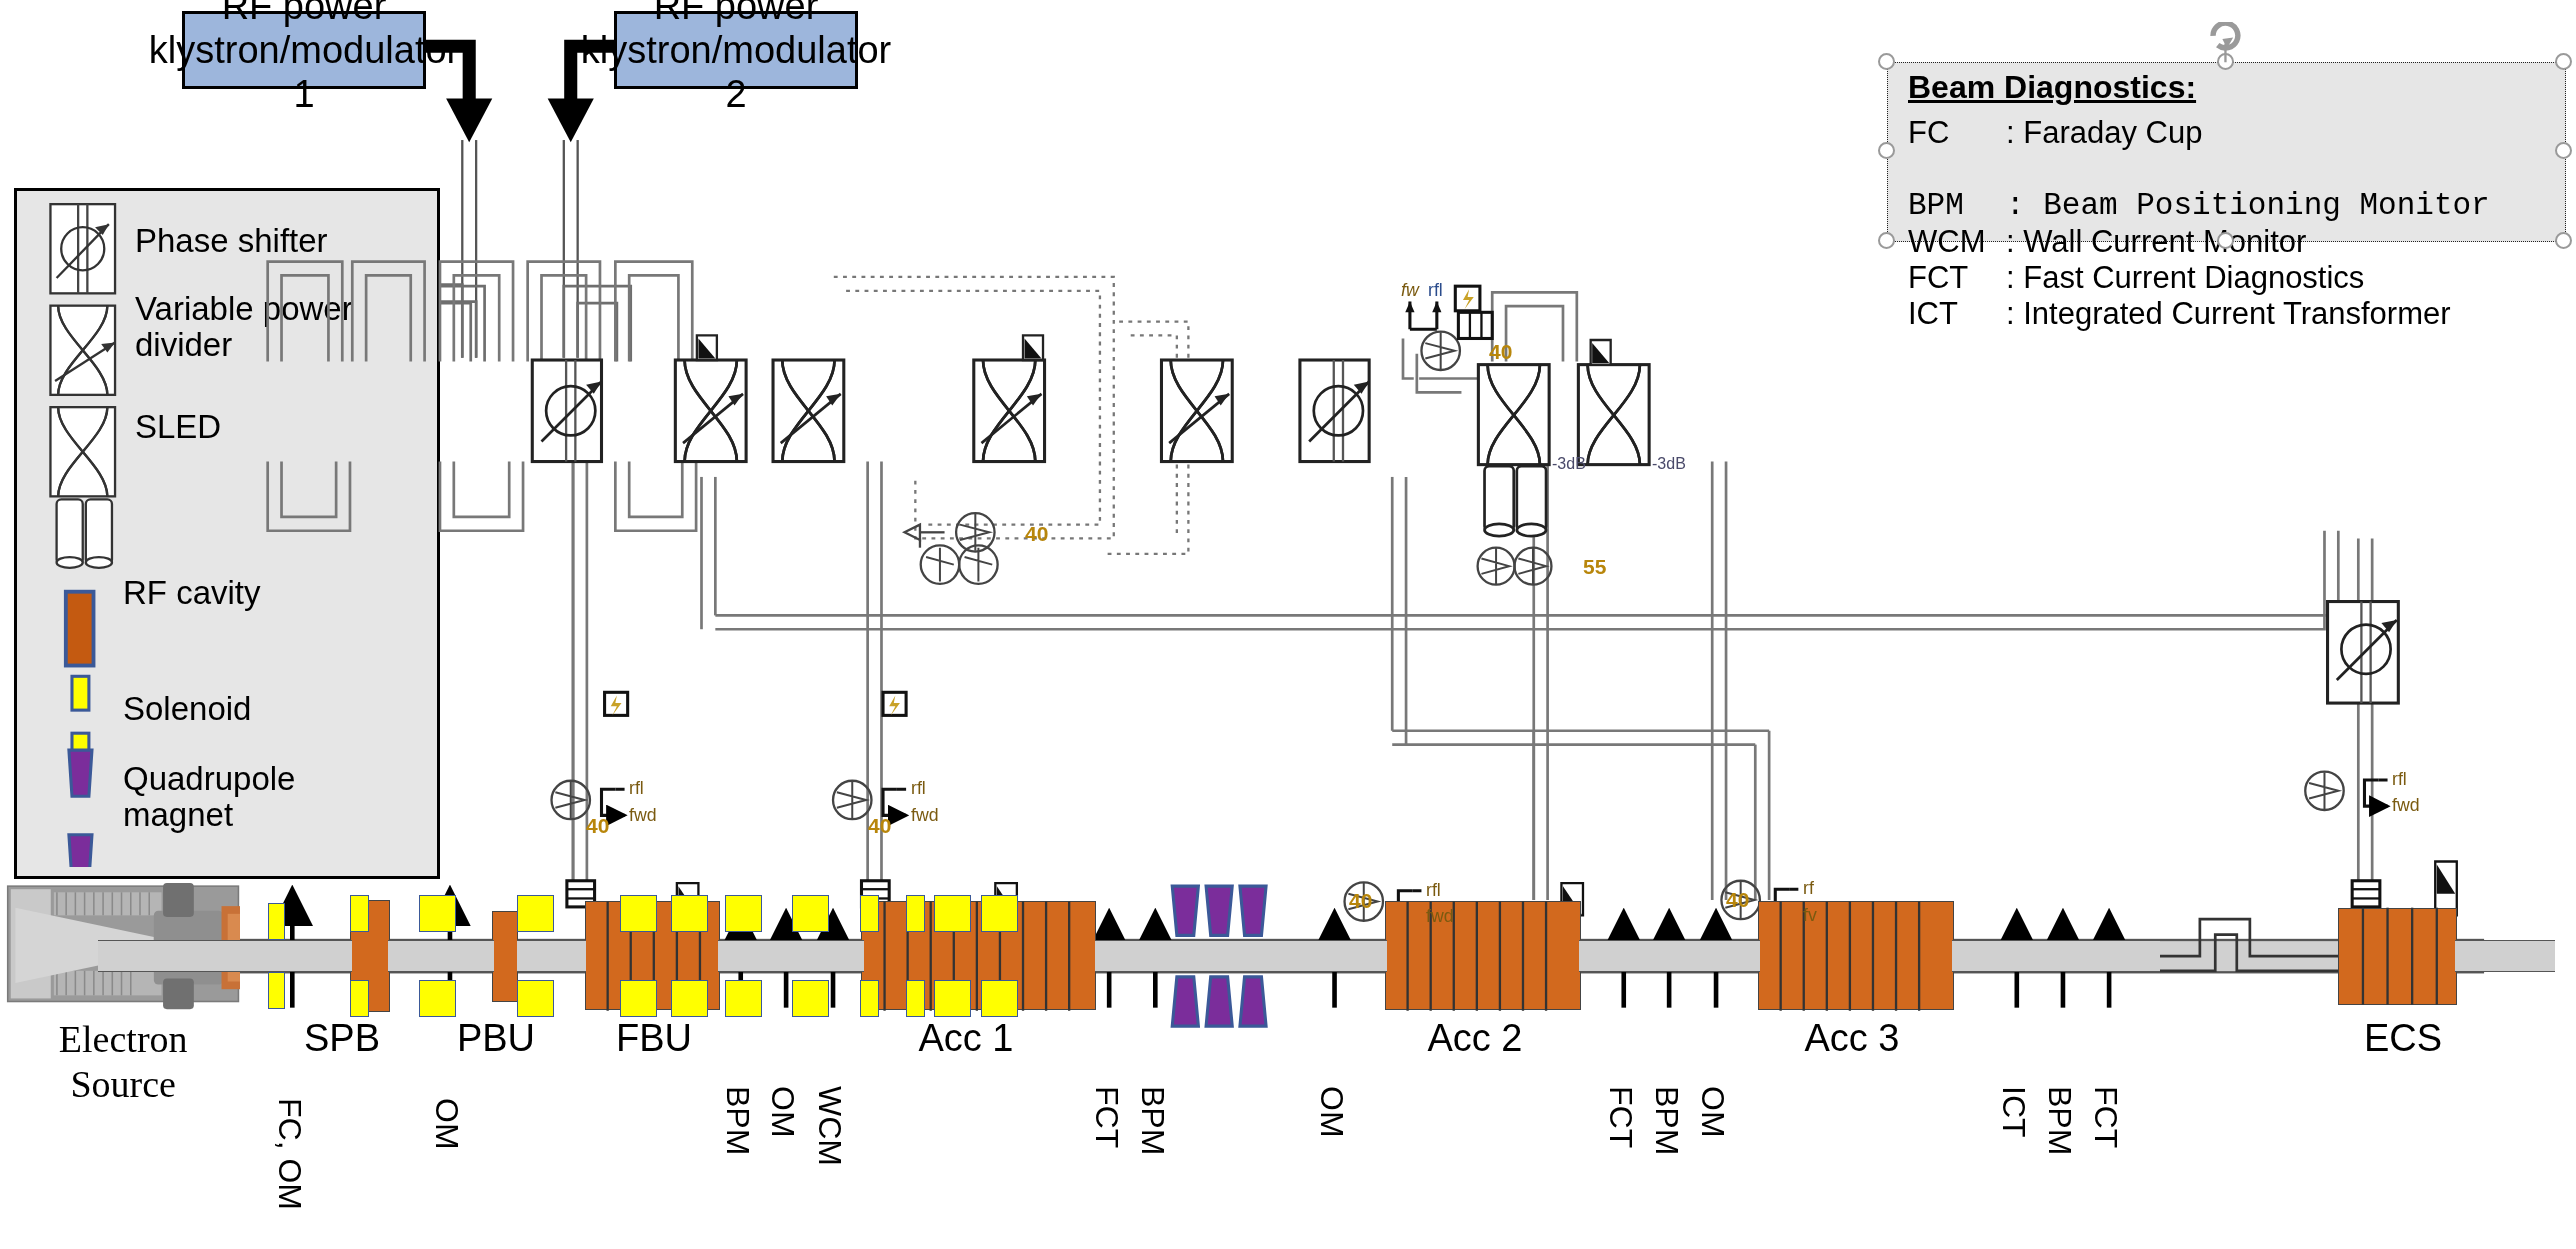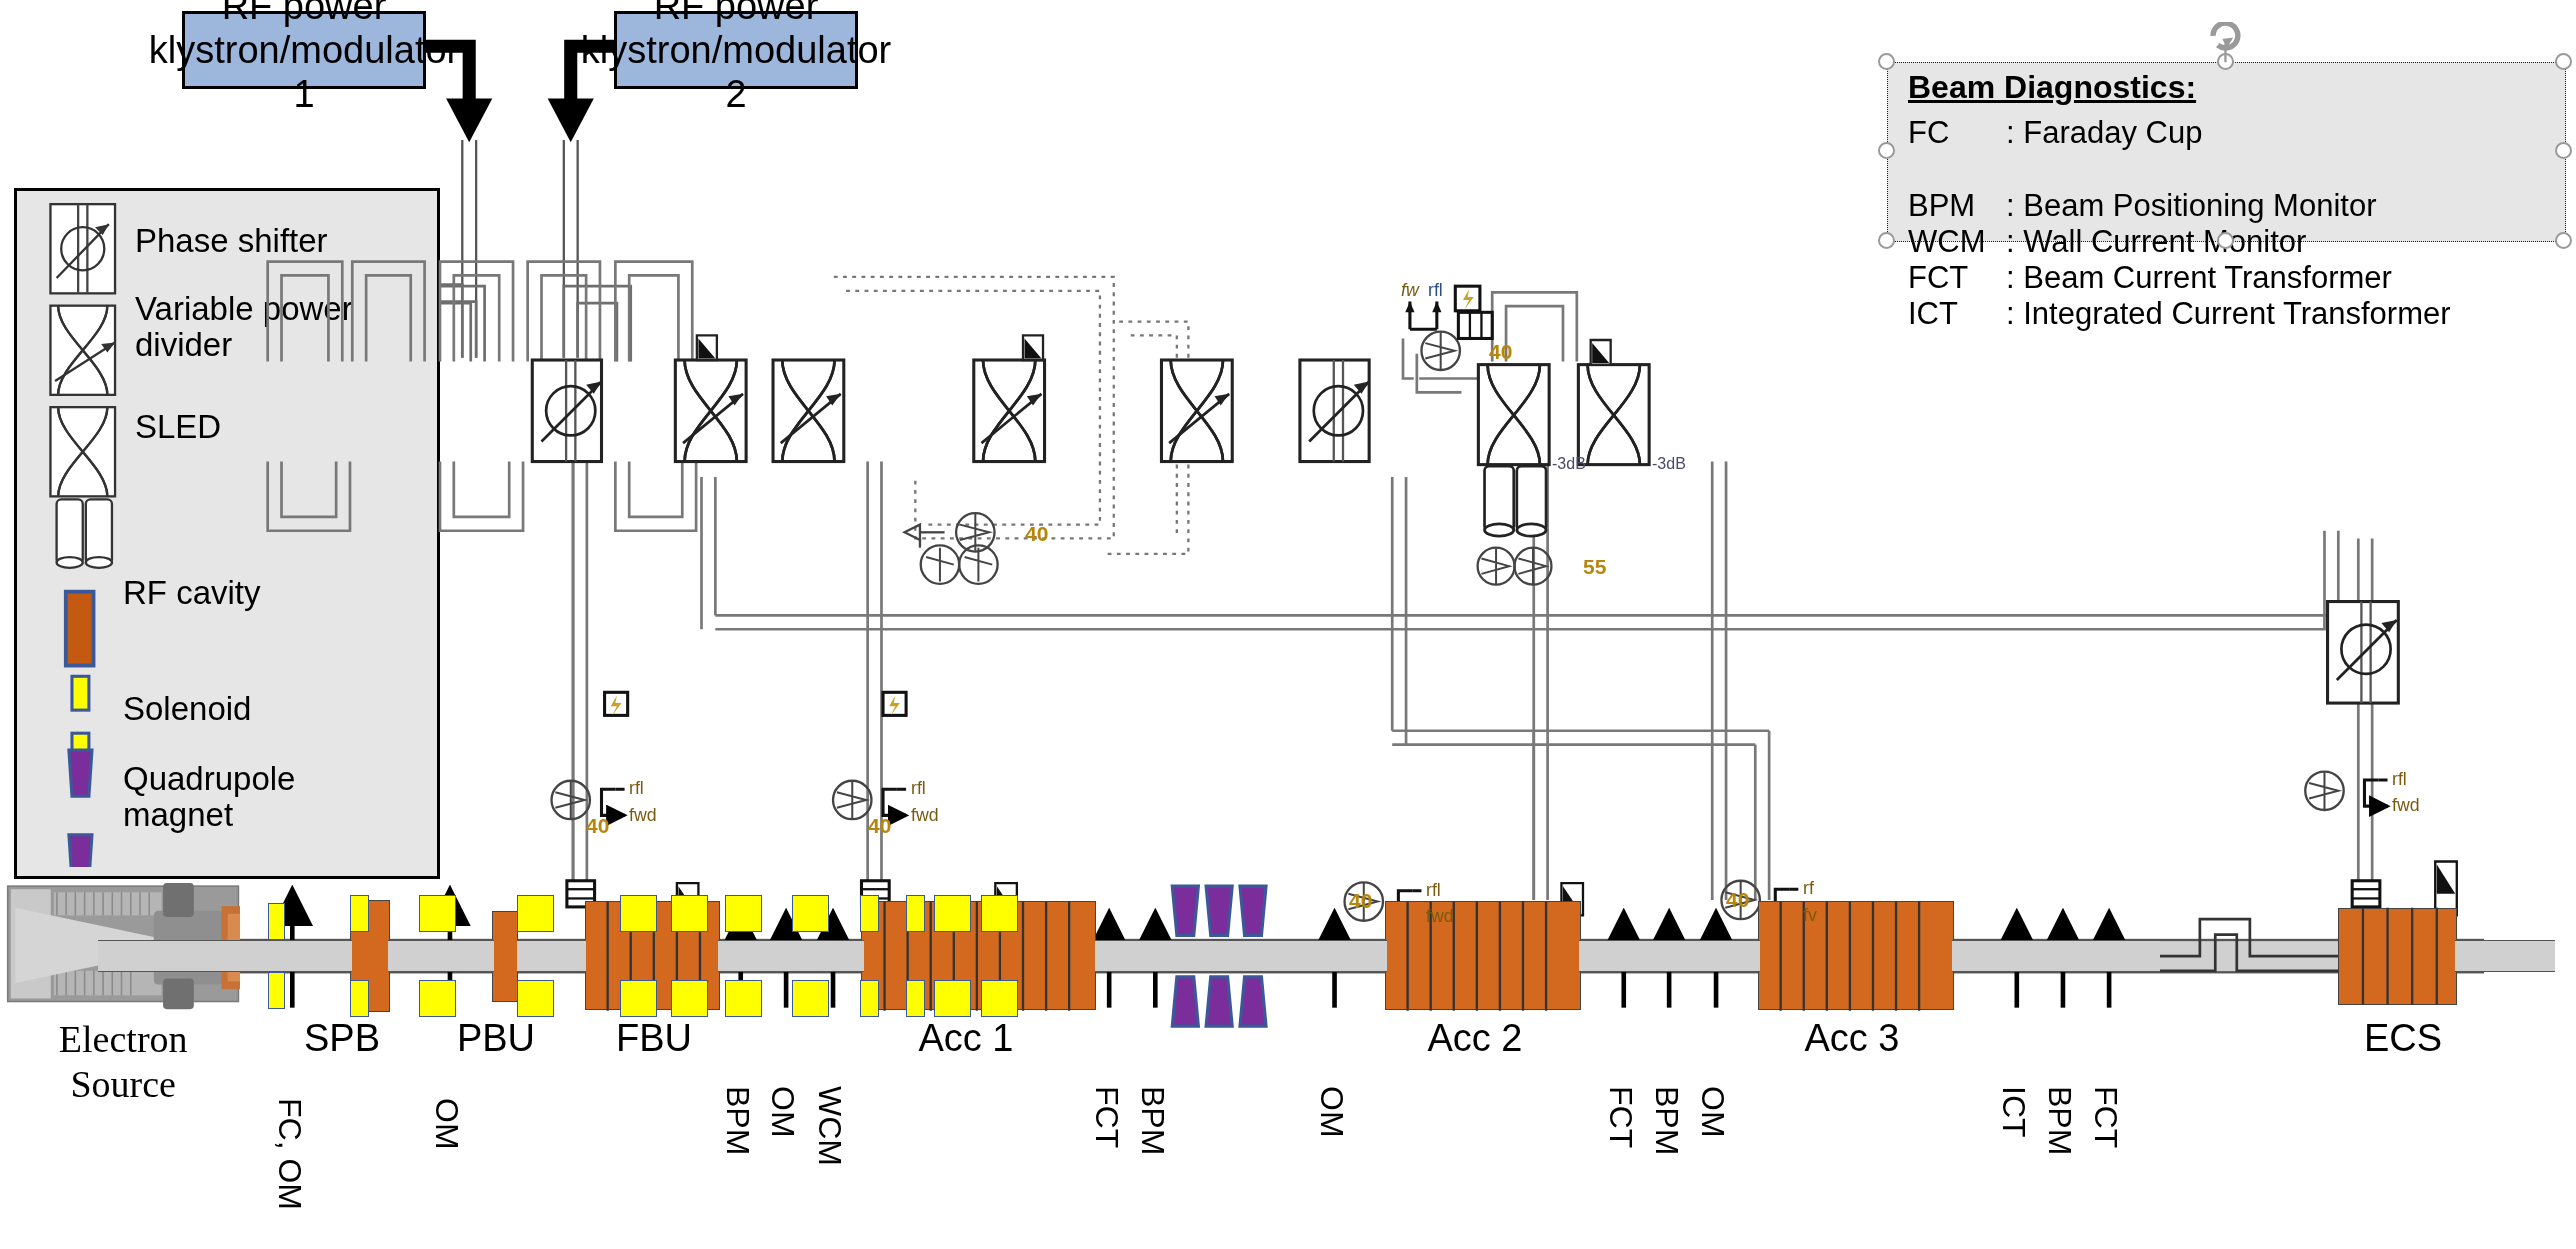--- a/index.html
+++ b/index.html
@@ -179,28 +179,28 @@
 <div class="legend-label" style="left:123px;top:691px;">Solenoid</div>
 <div class="legend-label" style="left:123px;top:761px;">Quadrupole<br>magnet</div>
 
 <div class="bdbox" style="left:1887px;top:62px;width:677px;height:178px;"></div>
 
 <div class="bd-title" style="left:1908px;top:69px;">Beam Diagnostics:</div>
 
 <div class="bd-row" style="left:1908px;top:115px;">
   <span class="bd-key">FC</span><span>:</span>&nbsp;<span>Faraday Cup</span>
 </div>
-<div class="bd-row" style="left:1908px;top:188px;">
+<div class="bd-row" style="left:1908px;top:188px;font-family:Liberation Mono, monospace;">
   <span class="bd-key">BPM</span><span>:</span>&nbsp;<span>Beam Positioning Monitor</span>
 </div>
 <div class="bd-row" style="left:1908px;top:224px;">
   <span class="bd-key">WCM</span><span>:</span>&nbsp;<span>Wall Current Monitor</span>
 </div>
 <div class="bd-row" style="left:1908px;top:260px;">
-  <span class="bd-key">FCT</span><span>:</span>&nbsp;<span>Beam Current Transformer</span>
+  <span class="bd-key">FCT</span><span>:</span>&nbsp;<span>Fast Current Diagnostics</span>
 </div>
 <div class="bd-row" style="left:1908px;top:296px;">
   <span class="bd-key">ICT</span><span>:</span>&nbsp;<span>Integrated Current Transformer</span>
 </div>
 
 <div class="handle" style="left:1878px;top:53px;"></div>
 <div class="handle" style="left:2217px;top:53px;"></div>
 <div class="handle" style="left:2555px;top:53px;"></div>
 <div class="handle" style="left:1878px;top:142px;"></div>
 <div class="handle" style="left:2555px;top:142px;"></div>

